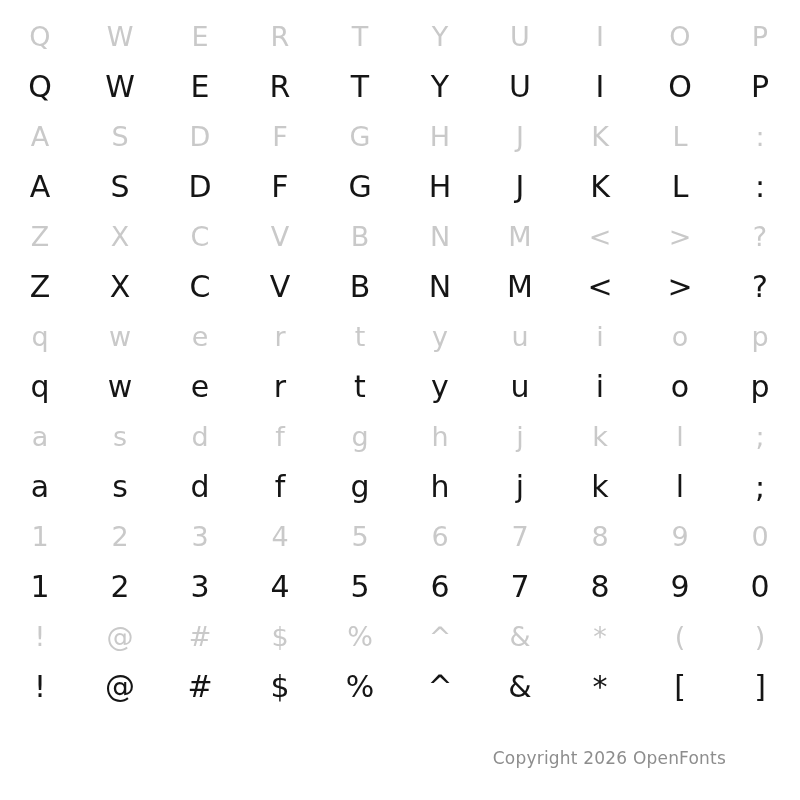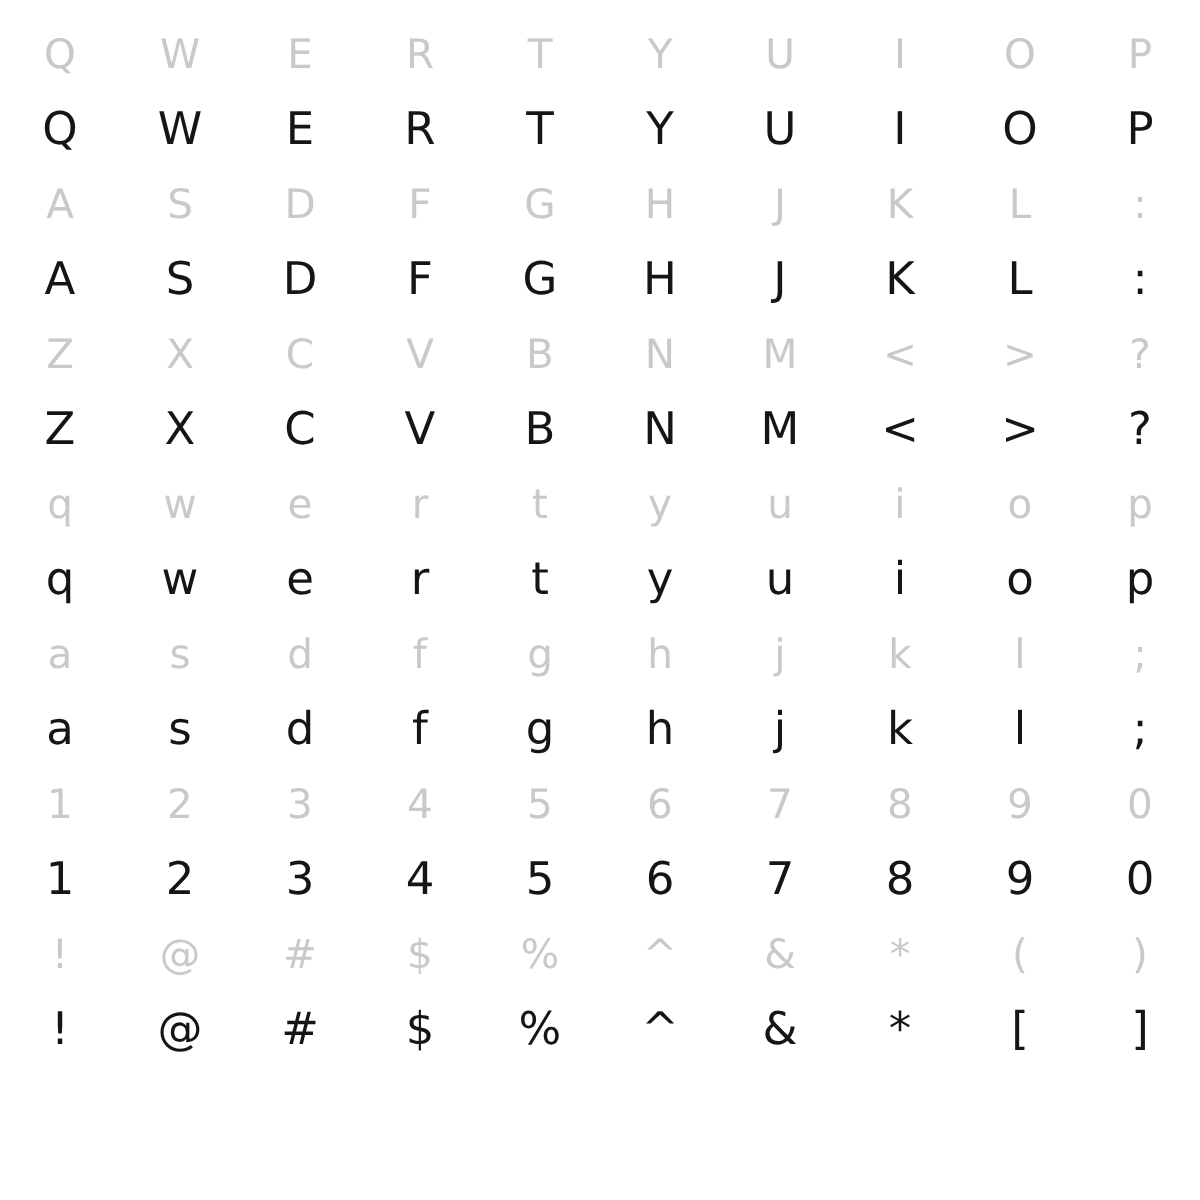--- a/index.html
+++ b/index.html
@@ -260,13 +260,14 @@
         <div class="cell">^</div>
         <div class="cell">&amp;</div>
         <div class="cell">*</div>
         <div class="cell">[</div>
         <div class="cell">]</div>
       </div>
     </div>
 
   </div>
 
+  <div class="copyright">Copyright 2026 OpenFonts</div>
 </div>
 
 </body></html>

